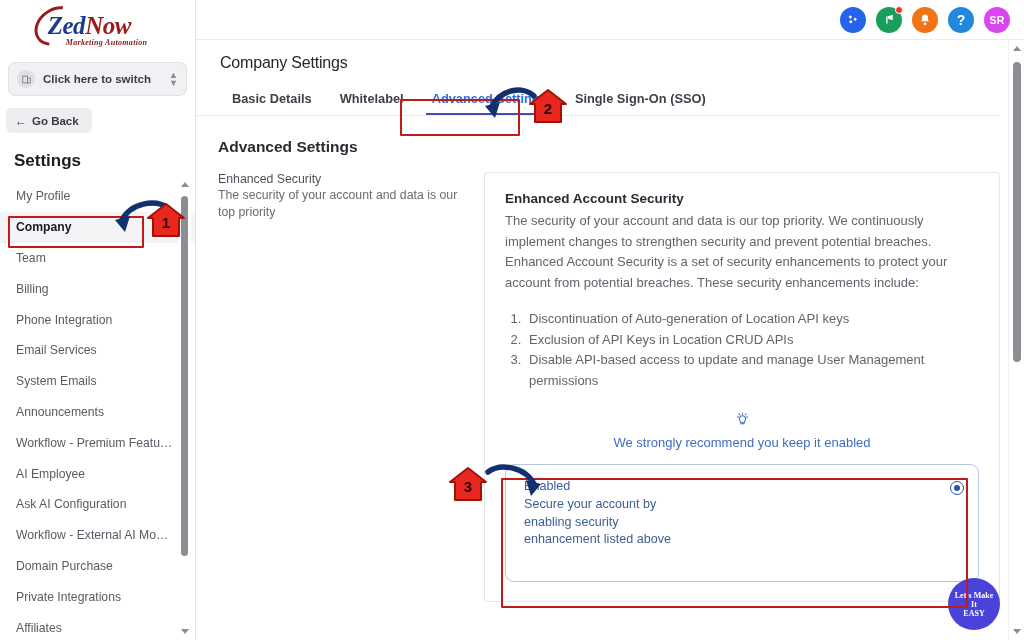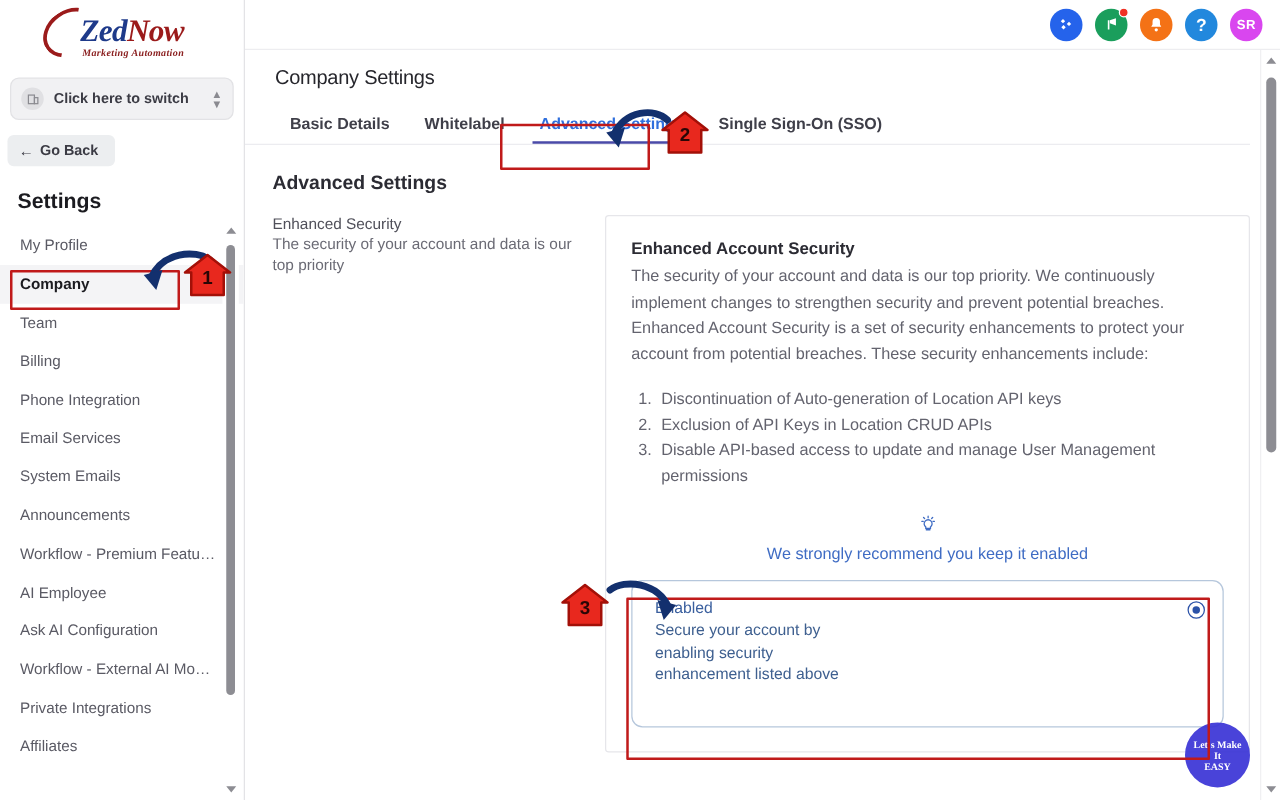--- a/index.html
+++ b/index.html
@@ -24,21 +24,21 @@
     display: flex; flex-direction: column;
     position: relative;
     flex: 0 0 196px;
   }
   .logo-wrap {
     height: 56px;
     display: flex; align-items: center; justify-content: center;
     padding-top: 4px;
   }
   .logo {
-    text-align: right;
+    text-align: left;
     line-height: 1;
     user-select: none;
   }
   .logo .lg-main {
     font-family: "Liberation Serif", serif;
     font-style: italic;
     font-size: 25px;
     font-weight: 700;
     letter-spacing: -0.5px;
     white-space: nowrap;
@@ -440,20 +440,23 @@
       <div class="navitem">
           <span>AI Employee</span>
         </div>
       <div class="navitem">
           <span>Ask AI Configuration</span>
         </div>
       <div class="navitem">
           <span>Workflow - External AI Mo…</span>
         </div>
       <div class="navitem">
+          <span>Domain Purchase</span>
+        </div>
+      <div class="navitem">
           <span>Private Integrations</span>
         </div>
       <div class="navitem">
           <span>Affiliates</span>
         </div>
     </nav>
 
     <div class="sb-scroll" style="top:178px;height:458px;">
       <div class="ar up"></div>
       <div class="thumb"></div>

